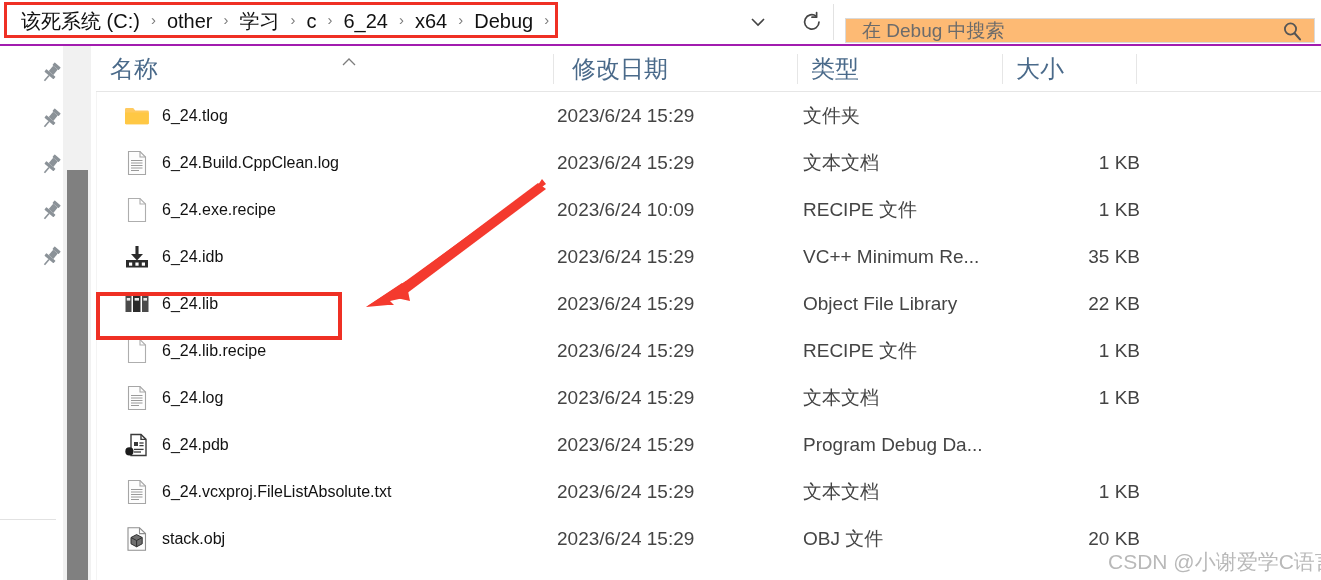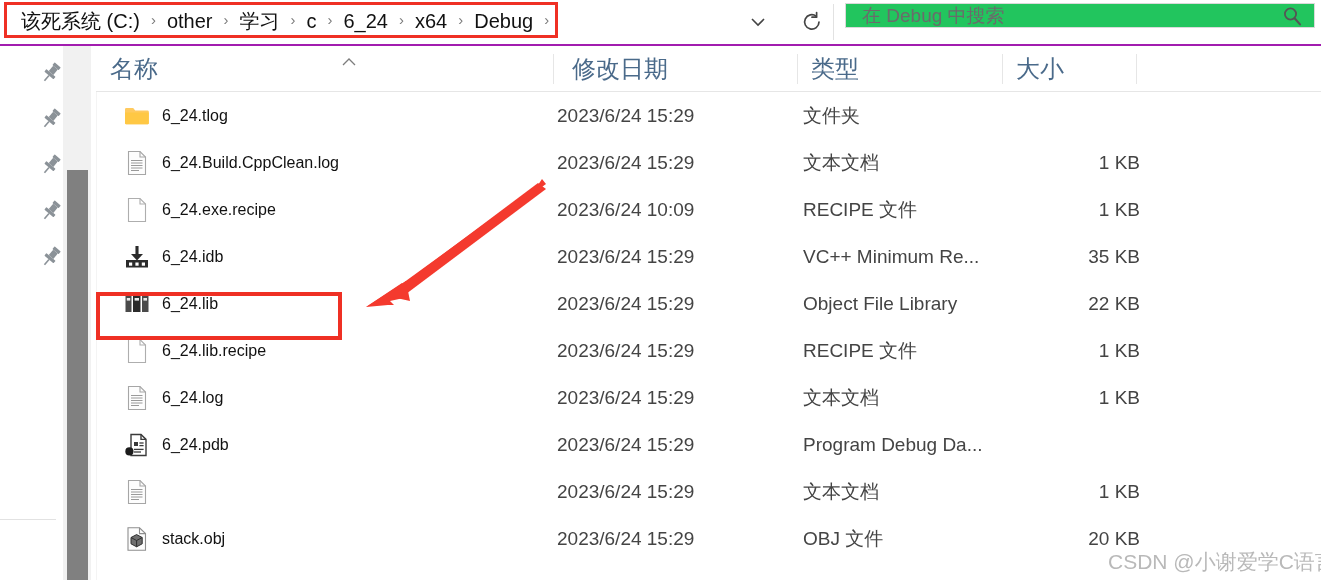--- a/index.html
+++ b/index.html
@@ -59,24 +59,24 @@
     width: 46px; height: 36px;
     display: flex; align-items: center; justify-content: center;
   }
   #nav-refresh {
     position: absolute; left: 790px; top: 4px;
     width: 44px; height: 36px;
     display: flex; align-items: center; justify-content: center;
     border-right: 1px solid #e2e2e2;
   }
   #searchbox {
-    position: absolute; left: 845px; top: 3px;
+    position: absolute; left: 845px; top: 18px;
     width: 470px; height: 25px;
     border: 1px solid #dadada;
-    background: #22c55e;
+    background: #fdba74;
     display: flex; align-items: center;
   }
   #search-input {
     flex: 1;
     border: 0; outline: 0;
     font-family: "Liberation Sans", "DejaVu Sans", sans-serif;
     font-size: 19px;
     color: #555555;
     padding-left: 16px;
     background: transparent;
@@ -463,20 +463,21 @@
             <path d="M14 1.5 V7 H19.5" fill="none" stroke="#a6a6a6" stroke-width="1.1"></path>
             <g stroke="#9a9a9a" stroke-width="1">
               <path d="M5 10.5 H16.5"></path>
               <path d="M5 13 H16.5"></path>
               <path d="M5 15.5 H16.5"></path>
               <path d="M5 18 H16.5"></path>
               <path d="M5 20.5 H13"></path>
             </g>
           </svg>
         </span>
+        <span class="cell-name">6_24.vcxproj.FileListAbsolute.txt</span>
         <span class="cell-date">2023/6/24 15:29</span>
         <span class="cell-type">文本文档</span>
         <span class="cell-size">1 KB</span>
       </div>
       <div class="row" style="top: 423px;">
         <span class="cell-icon">
           <svg width="24" height="26" viewBox="0 0 24 26">
             <path d="M3 1.8 H14.5 L20.5 7.6 V24.2 H3 Z" fill="#fcfcfc" stroke="#8e8e8e" stroke-width="1.1"></path>
             <path d="M14.5 1.8 V7.6 H20.5" fill="none" stroke="#8e8e8e" stroke-width="1.1"></path>
             <g transform="translate(5.2,8.2)">

